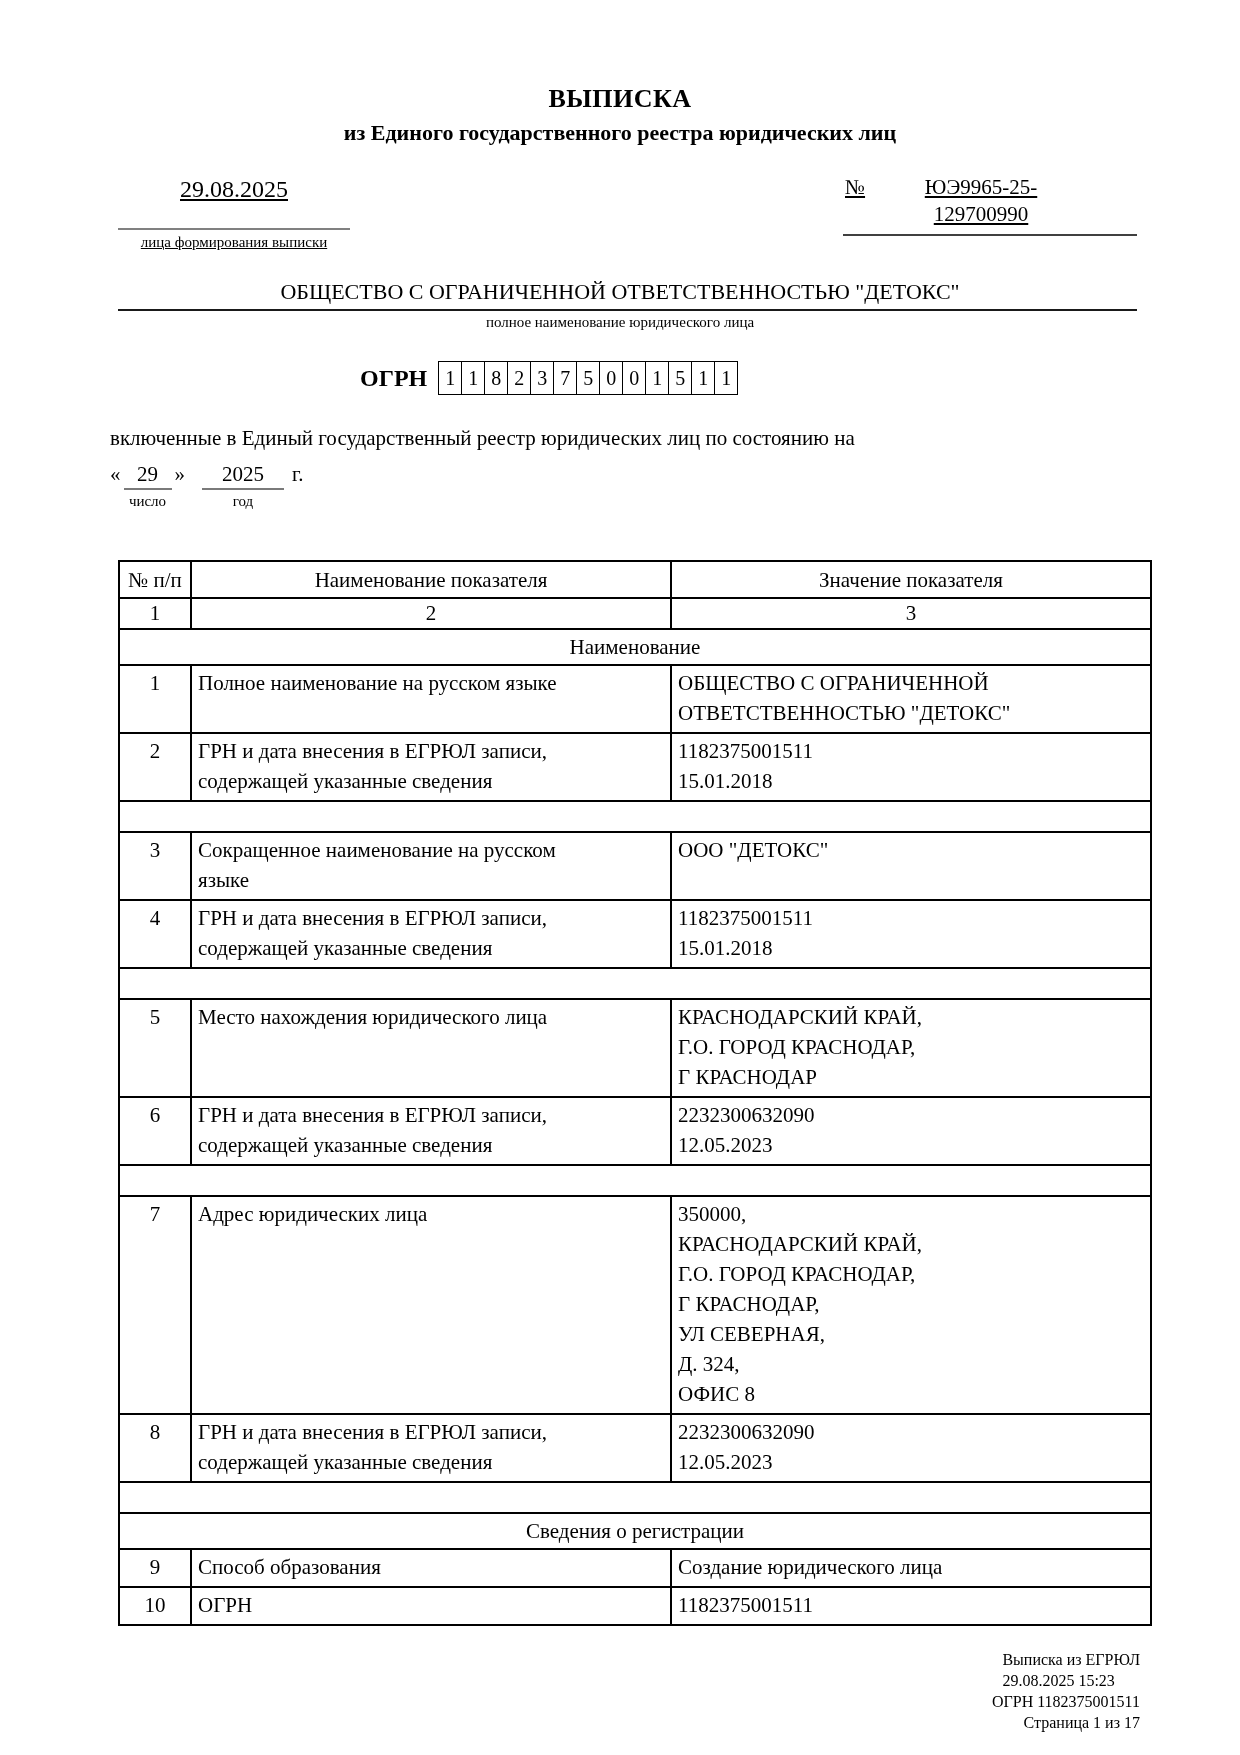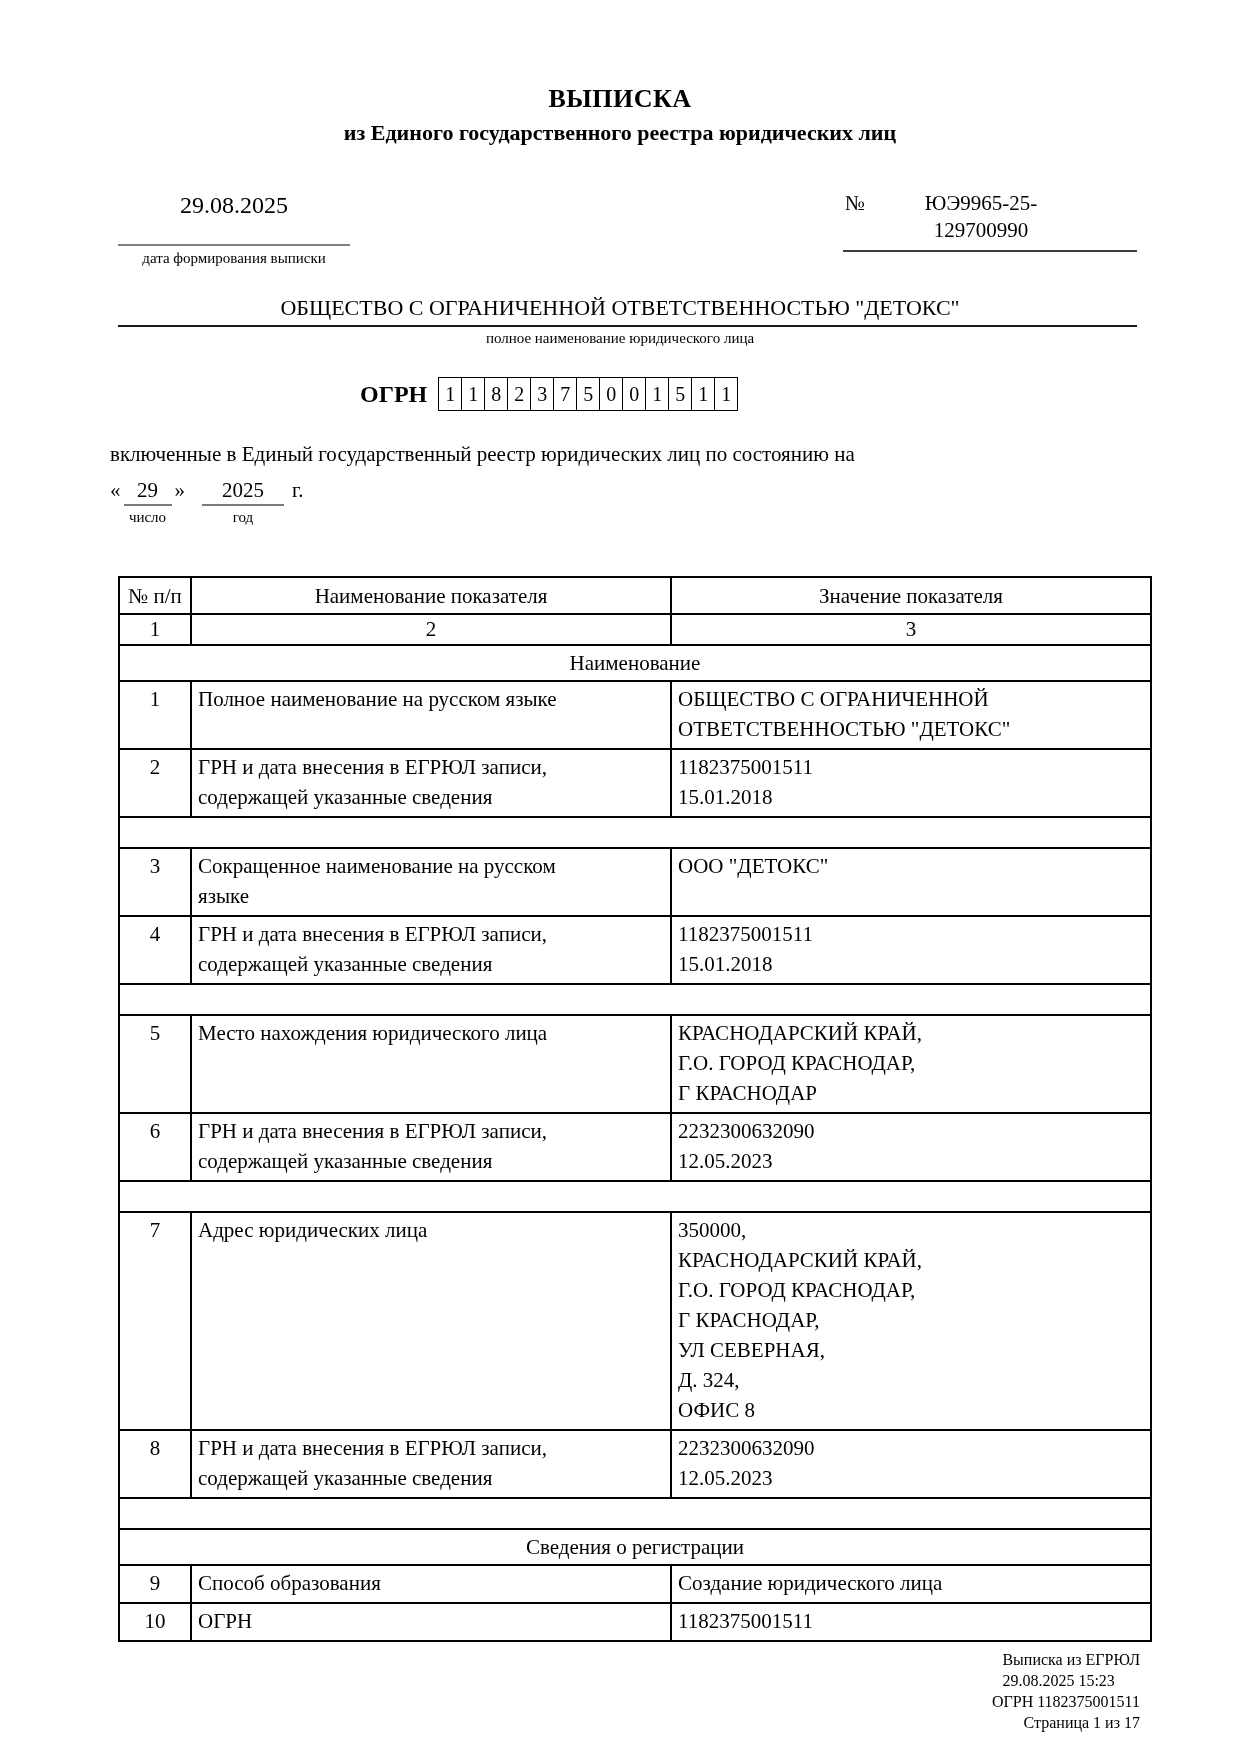--- a/index.html
+++ b/index.html
@@ -7,21 +7,21 @@
   body {
     width:1240px; height:1755px; position:relative;
     font-family:"Liberation Serif","DejaVu Serif",serif;
     color:#000;
   }
   .page { position:absolute; inset:0; overflow:hidden; }
 
   .title { padding-top:84px; text-align:center; font-size:26px; font-weight:bold; letter-spacing:0.5px; }
   .subtitle { margin-top:6px; text-align:center; font-size:22px; font-weight:bold; }
 
-  .meta-row { margin:44px 103px 0 118px; display:flex; justify-content:space-between; align-items:flex-start; }
+  .meta-row { margin:28px 103px 0 118px; display:flex; justify-content:space-between; align-items:flex-start;text-decoration:underline; }
   .date-block { width:232px; text-align:center; }
   .date-value { font-size:24px; line-height:30px; padding-bottom:24px; border-bottom:2px solid #808080; }
   .date-caption { font-size:15px; line-height:18px; padding-top:3px; }
   .num-block { width:294px; }
   .num-inner { display:flex; align-items:flex-start; border-bottom:2px solid #404040; padding-bottom:6px; min-height:60px; }
   .num-sign { font-size:21px; line-height:27px; padding-left:2px; }
   .num-value { flex:1; text-align:center; font-size:21px; line-height:27px; padding-right:40px; }
 
   .intro-line { margin:26px 107px 0 110px; font-size:21px; line-height:27px; }
   .org-name { margin-top:28px; text-align:center; font-size:22px; line-height:26px; }
@@ -71,21 +71,21 @@
 <body>
 
 <div class="page">
 
   <div class="title">ВЫПИСКА</div>
   <div class="subtitle">из Единого государственного реестра юридических лиц</div>
 
   <div class="meta-row">
     <div class="date-block">
       <div class="date-value">29.08.2025</div>
-      <div class="date-caption">дата формирования выписки</div>
+      <div class="date-caption">лица формирования выписки</div>
     </div>
     <div class="num-block">
       <div class="num-inner">
         <span class="num-sign">№</span>
         <span class="num-value">
           <span style="display:block">ЮЭ9965-25-</span>
           <span style="display:block">129700990</span>
         </span>
       </div>
     </div>

